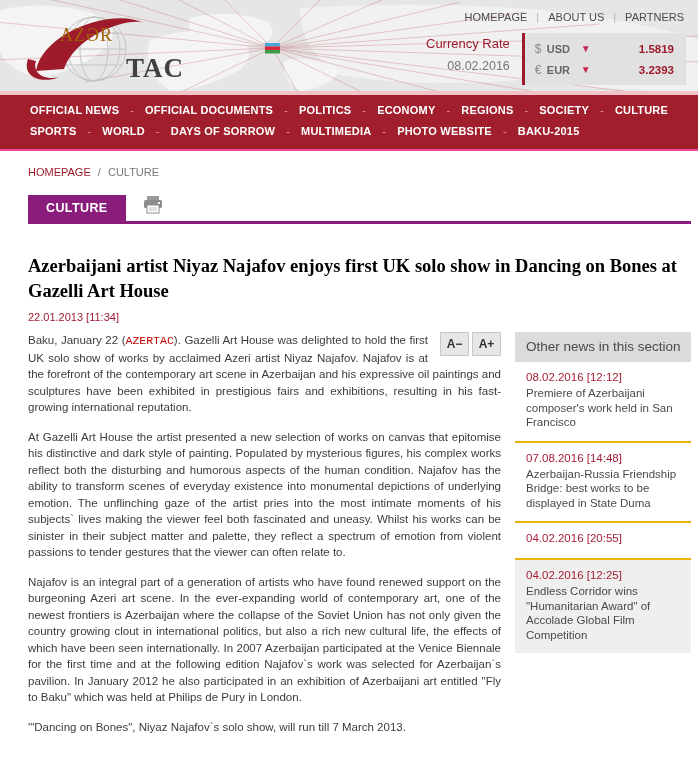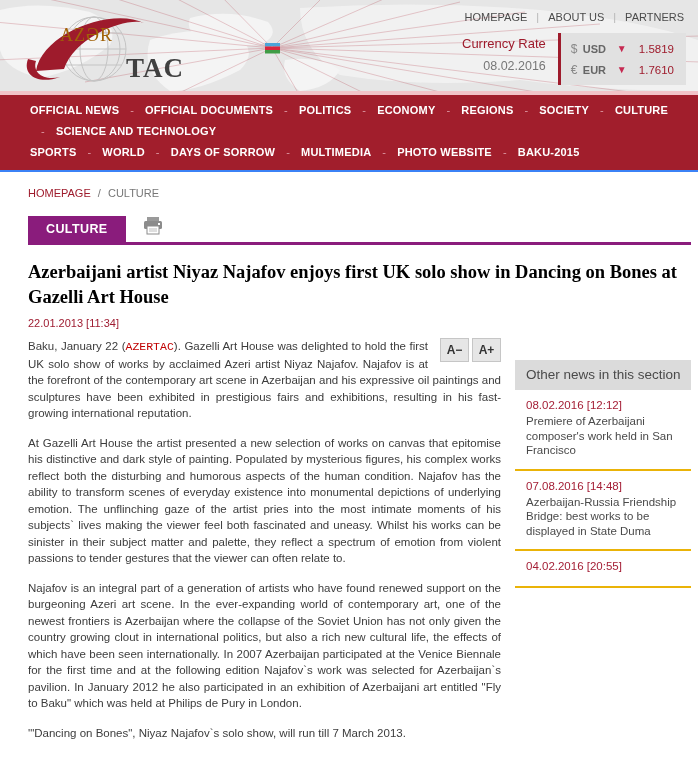--- a/index.html
+++ b/index.html
@@ -20,58 +20,58 @@
     font-weight:bold; font-size:27px; color:#404040; letter-spacing:1px; }
   .currency { position:absolute; right:12px; top:33px; z-index:3; display:flex; }
   .currency-left { text-align:right; margin-right:12px; padding-top:3px; }
   .currency-label { color:#9E1B2C; font-size:13px; }
   .currency-date { color:#777; font-size:12.5px; margin-top:8px;text-align:right; }
   .rates { background:#e1e1e1; border-left:3px solid #9E1B2C; padding:5px 12px 5px 10px; }
   .rate-row { display:flex; align-items:center; height:21px; font-size:11px; }
   .rate-sym { color:#888; width:12px; font-size:12px; }
   .rate-code { color:#666; font-weight:bold; width:34px; }
   .rate-tri { color:#C62A52; font-size:10px; width:22px; }
-  .rate-val { color:#9E1B2C; font-weight:normal; font-size:11.5px; }
+  .rate-val { color:#9E1B2C; font-weight:bold; font-size:11.5px;margin-left:36px; }
 
   .pink-band { height:4px; background:#F2C3C8; }
 
   
-  .nav { background:#A11E2C; padding:5px 0 7px 30px; border-bottom:2px solid #3b82f6; }
+  .nav { background:#A11E2C; padding:5px 0 7px 30px; border-bottom:2px solid #ec4899; }
   .nav-row { list-style:none; display:flex; flex-wrap:wrap; }
   .nav-row li { color:#fff; font-size:11px; font-weight:bold; line-height:21px;
     letter-spacing:0.2px; cursor:pointer; white-space:nowrap; }
   .nav-row li + li::before { content:"-"; color:#DD9AA3; margin:0 11px; font-weight:normal; }
 
   
   .content { padding:0 3px 0 28px; }
   .breadcrumb { margin-top:15px; font-size:11px; color:#777; }
   .crumb-home { color:#9E1B2C; cursor:pointer; }
   .crumb-sep { margin:0 4px; }
   .tab-row { margin-top:17px; width:663px; border-bottom:3px solid #8A1C7C;
     display:flex; align-items:flex-end; }
   .tab { background:#8A1C7C; color:#fff; font-size:12.5px; font-weight:bold;
     padding:6px 18px; letter-spacing:0.4px; cursor:pointer; }
   .print-btn { margin:0 0 3px 16px; cursor:pointer; }
 
   .article-title { font-family:"Liberation Serif",serif; font-size:18.5px; font-weight:bold;
-    color:#000; line-height:25px; margin:15px 0 7px; width:663px; }
+    color:#000; line-height:25px; margin:30px 0 7px; width:663px; }
   .article-date { color:#9E1B30; font-size:11px; }
 
   .columns { display:flex; margin-top:9px; }
   .main-col { width:473px; }
   .font-controls { float:right; margin:0 0 6px 12px; display:flex; gap:3px; }
   .fc-btn { width:29px; height:24px; background:#E6E6E6; border:1px solid #C6C6C6;
     font-size:12px; color:#333; font-weight:bold; display:flex; align-items:center;
     justify-content:center; cursor:pointer; }
   .body-text p { font-size:11.5px; color:#3C3C3C; text-align:justify;
     line-height:16.5px; margin-bottom:13px; }
   .agency { color:#C00000;font-family:Liberation Mono, monospace; }
 
   
-  .sidebar { width:176px; margin-left:14px;margin-top:22px; }
+  .sidebar { width:176px; margin-left:14px; }
   .sidebar-header { background:#DBDBDB; padding:7px 10px 8px 11px; font-size:13.5px;
     color:#4a4a4a; }
   .side-item { padding:9px 8px 11px 11px; border-bottom:2px solid #eab308; cursor:pointer; }
   .side-item.shaded { background:#EFEFEF; border-bottom:none; }
   .side-date { color:#A41E35; font-size:11.5px; margin-bottom:3px; }
   .side-text { color:#4a4a4a; font-size:11.5px; line-height:14.5px; }
 </style>
 </head>
 <body>
 
@@ -148,38 +148,37 @@
       <div class="rate-row">
         <span class="rate-sym">$</span>
         <span class="rate-code">USD</span>
         <span class="rate-tri">▼</span>
         <span class="rate-val">1.5819</span>
       </div>
       <div class="rate-row">
         <span class="rate-sym">€</span>
         <span class="rate-code">EUR</span>
         <span class="rate-tri">▼</span>
-        <span class="rate-val">1.7610</span>
+        <span class="rate-val">3.2393</span>
       </div>
     </div>
   </div>
 </div>
 
 <div class="pink-band"></div>
 
 <div class="nav">
   <ul class="nav-row">
     <li>OFFICIAL NEWS</li>
     <li>OFFICIAL DOCUMENTS</li>
     <li>POLITICS</li>
     <li>ECONOMY</li>
     <li>REGIONS</li>
     <li>SOCIETY</li>
     <li>CULTURE</li>
-    <li>SCIENCE AND TECHNOLOGY</li>
   </ul>
   <ul class="nav-row">
     <li>SPORTS</li>
     <li>WORLD</li>
     <li>DAYS OF SORROW</li>
     <li>MULTIMEDIA</li>
     <li>PHOTO WEBSITE</li>
     <li>BAKU-2015</li>
   </ul>
 </div>
@@ -231,16 +230,20 @@
         <div class="side-date">08.02.2016 [12:12]</div>
         <div class="side-text">Premiere of Azerbaijani composer's work held in San Francisco</div>
       </div>
       <div class="side-item">
         <div class="side-date">07.08.2016 [14:48]</div>
         <div class="side-text">Azerbaijan-Russia Friendship Bridge: best works to be displayed in State Duma</div>
       </div>
       <div class="side-item">
         <div class="side-date">04.02.2016 [20:55]</div>
       </div>
+      <div class="side-item shaded">
+        <div class="side-date">04.02.2016 [12:25]</div>
+        <div class="side-text">Endless Corridor wins "Humanitarian Award" of Accolade Global Film Competition</div>
+      </div>
     </div>
 
   </div>
 </div>
 
 </body></html>

